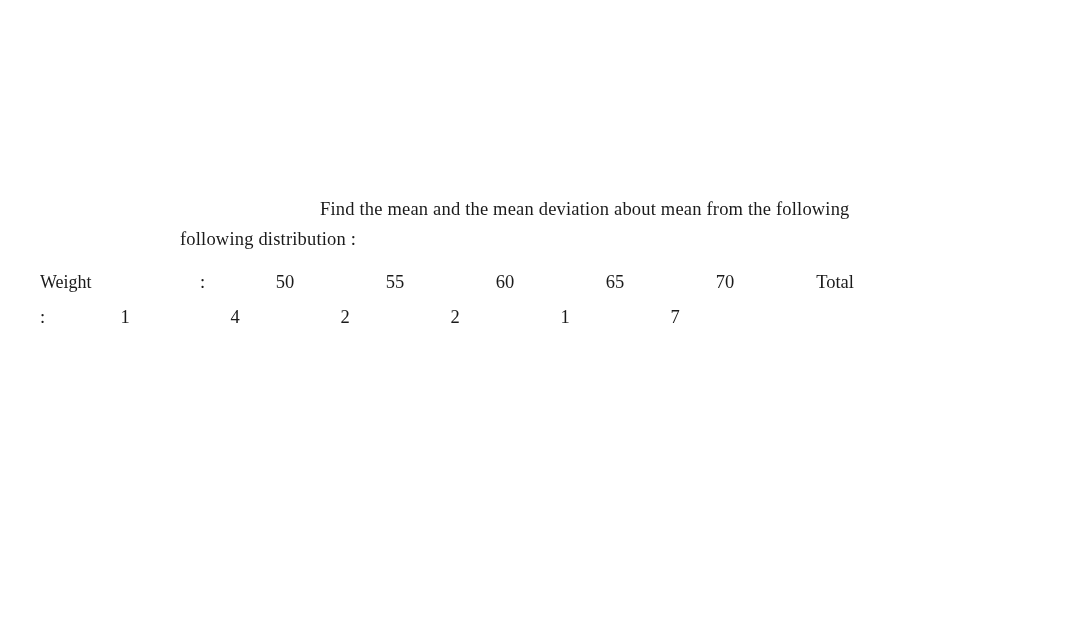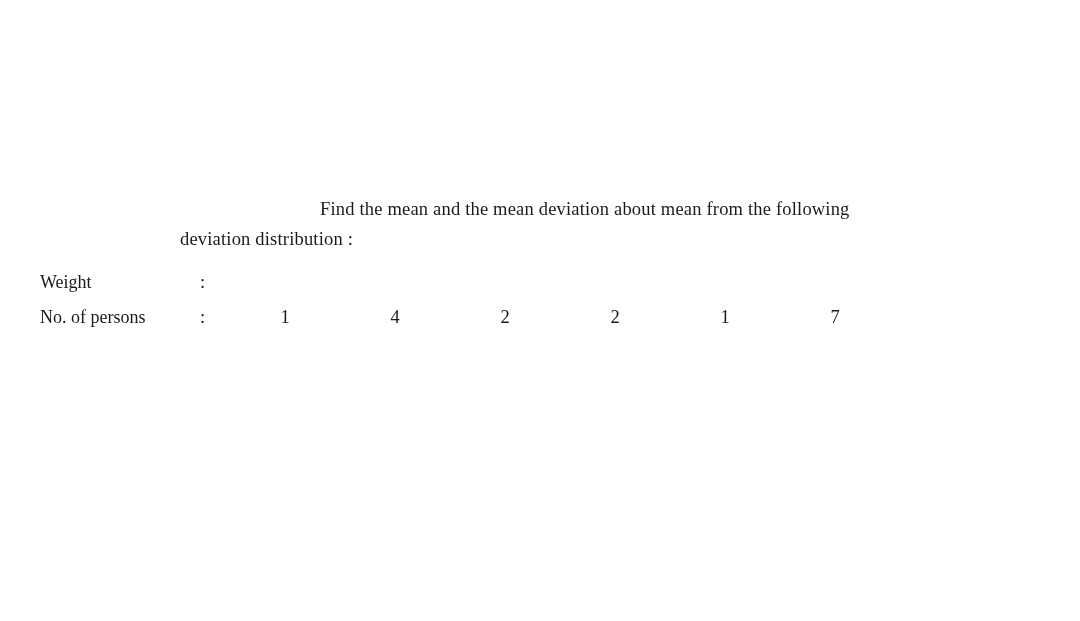--- a/index.html
+++ b/index.html
@@ -86,32 +86,39 @@
     }
   </style>
 </head>
 <body>
 
 <div class="page-container">
   <div class="content-block">
 
     <div class="question-text">
       <span class="question-line1">Find the mean and the mean deviation about mean from the following</span>
-      <span class="question-line2">deviation distribution :</span>
+      <span class="question-line2">following distribution :</span>
     </div>
 
     <div class="table-section">
 
       <div class="table-row">
         <span class="row-label">Weight</span>
         <span class="row-colon">:</span>
+        <div class="row-values">
+          <span class="cell">50</span>
+          <span class="cell">55</span>
+          <span class="cell">60</span>
+          <span class="cell">65</span>
+          <span class="cell">70</span>
+          <span class="cell">Total</span>
+        </div>
       </div>
 
       <div class="table-row">
-        <span class="row-label">No. of persons</span>
         <span class="row-colon">:</span>
         <div class="row-values">
           <span class="cell">1</span>
           <span class="cell">4</span>
           <span class="cell">2</span>
           <span class="cell">2</span>
           <span class="cell">1</span>
           <span class="cell">7</span>
         </div>
       </div>

